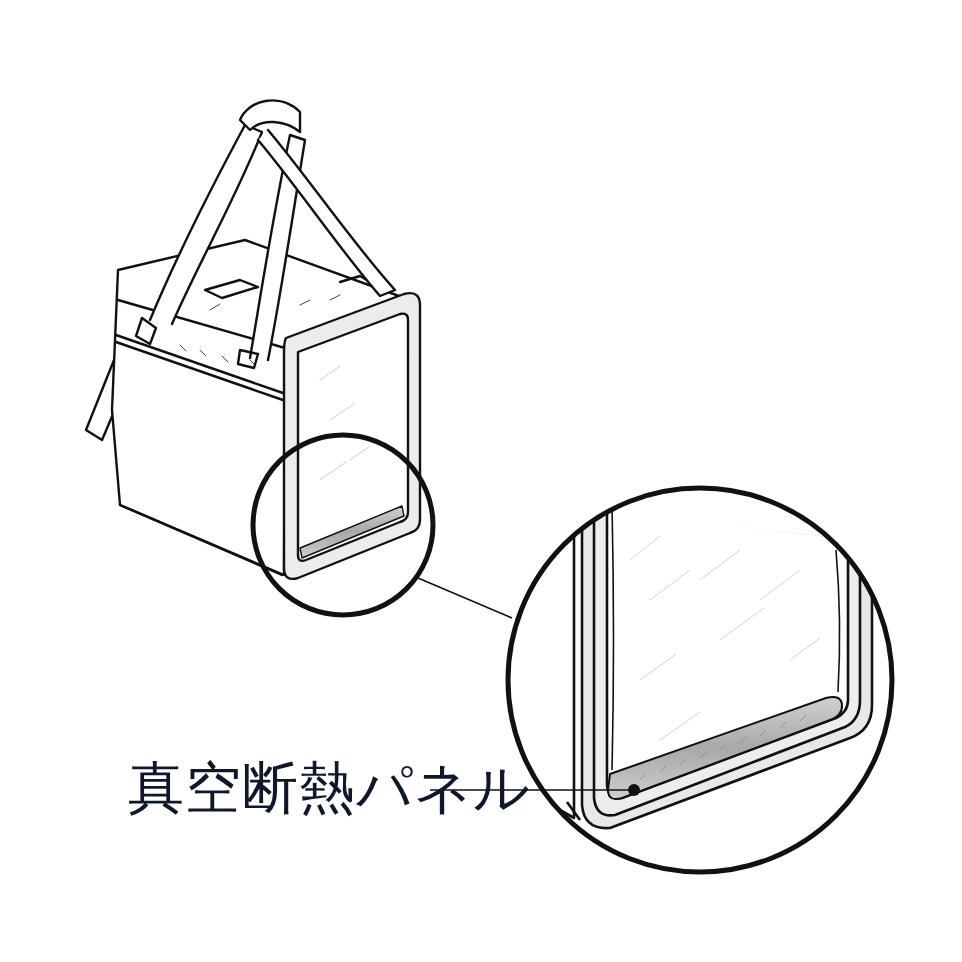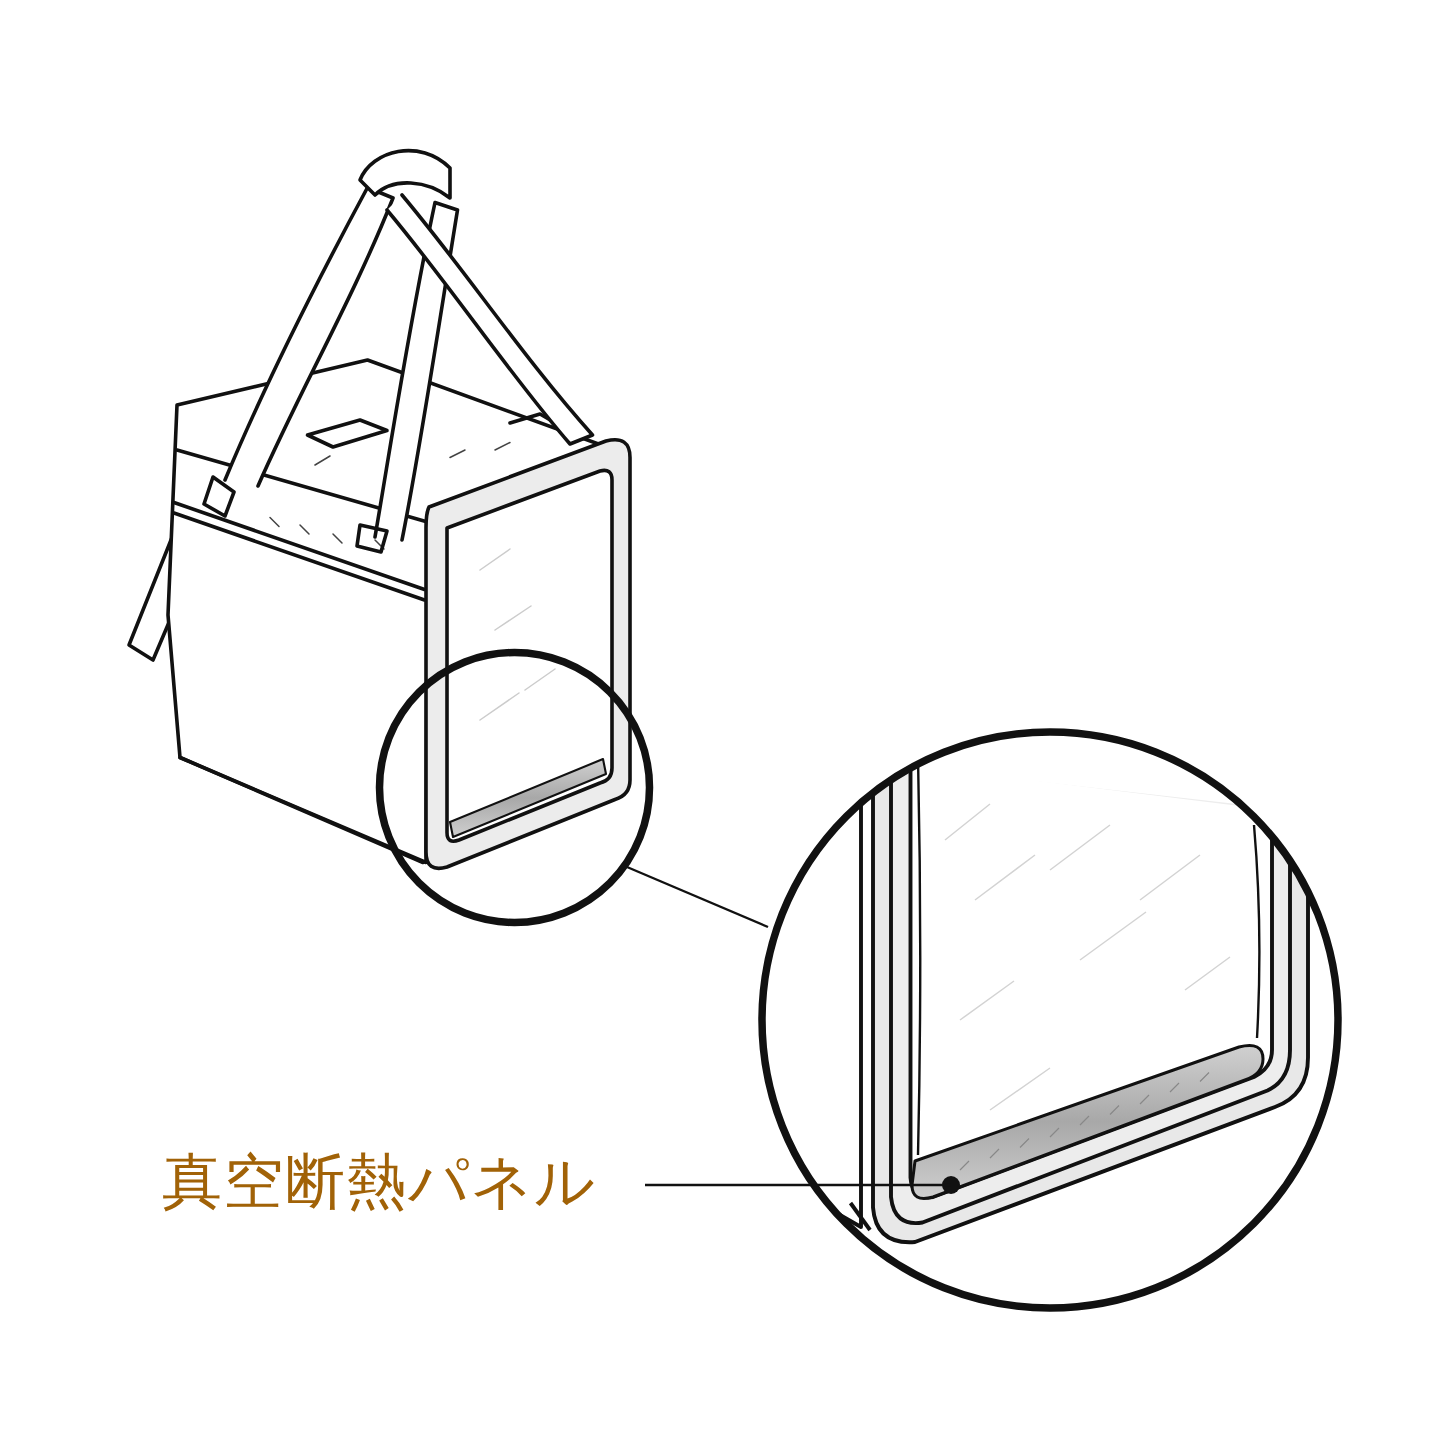--- a/index.html
+++ b/index.html
@@ -1,23 +1,23 @@
 <!DOCTYPE html>
 <html><head>
   <meta charset="utf-8">
   <style>
     html, body { margin: 0; padding: 0; background: #ffffff; }
     body { width: 962px; height: 962px; position: relative; overflow: hidden; }
     #canvas { position: absolute; left: 0; top: 0; width: 962px; height: 962px; }
     .label {
       position: absolute;
-      left: 108px; top: 758px;
+      left: 128px; top: 758px;
       font-family: "DejaVu Sans", sans-serif;
-      font-size: 40px;
-      color: #a16207;
+      font-size: 56px;
+      color: #0f172a;
       letter-spacing: 1px;
       line-height: 60px;
       white-space: nowrap;
     }
   </style>
 </head>
 <body>
 
 <svg id="canvas" viewBox="0 0 962 962" xmlns="http://www.w3.org/2000/svg">
   <defs>

